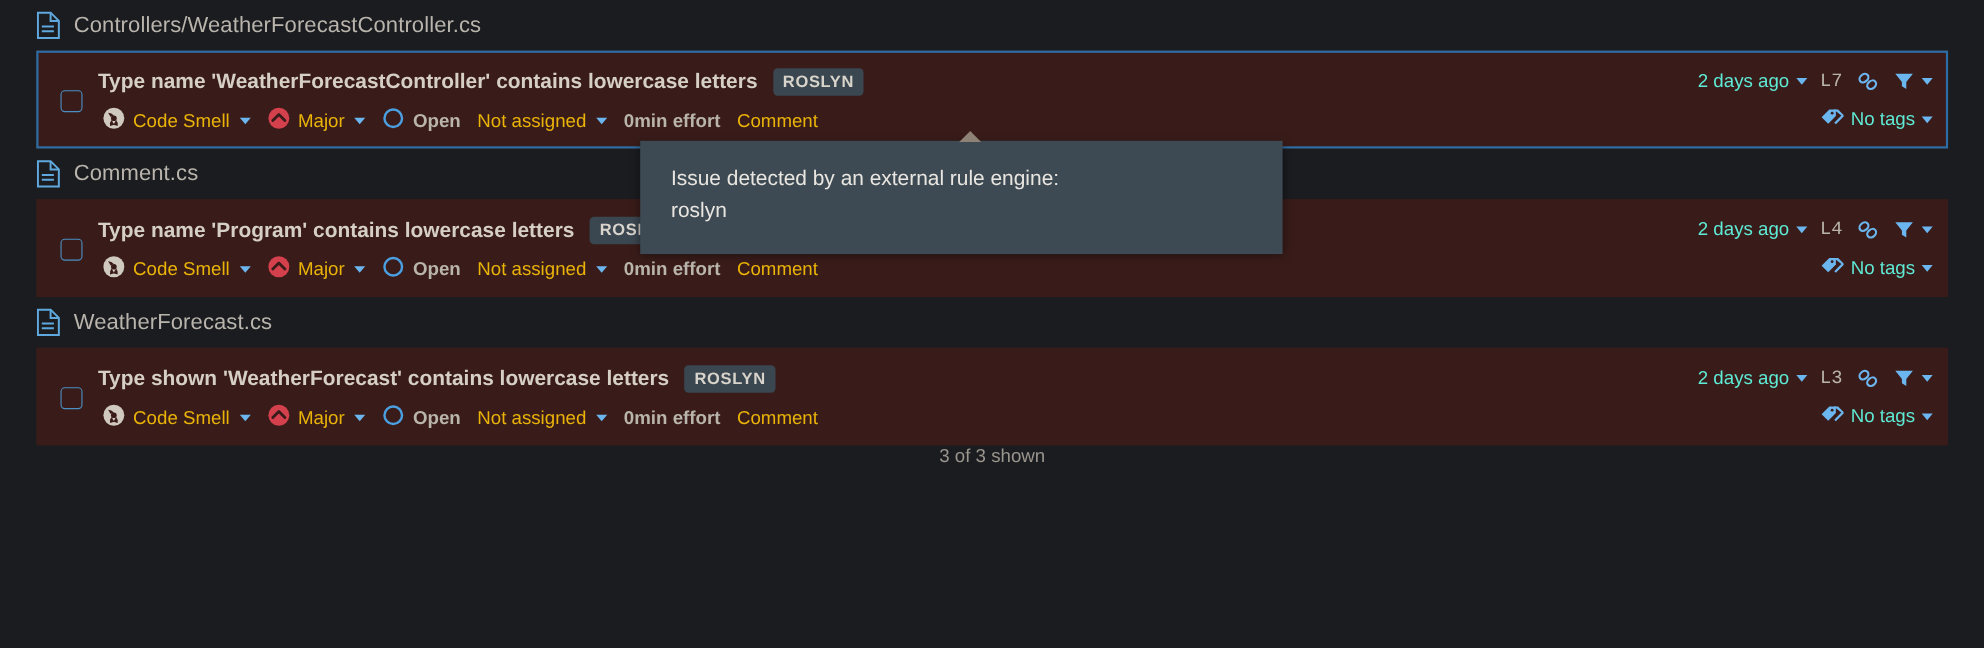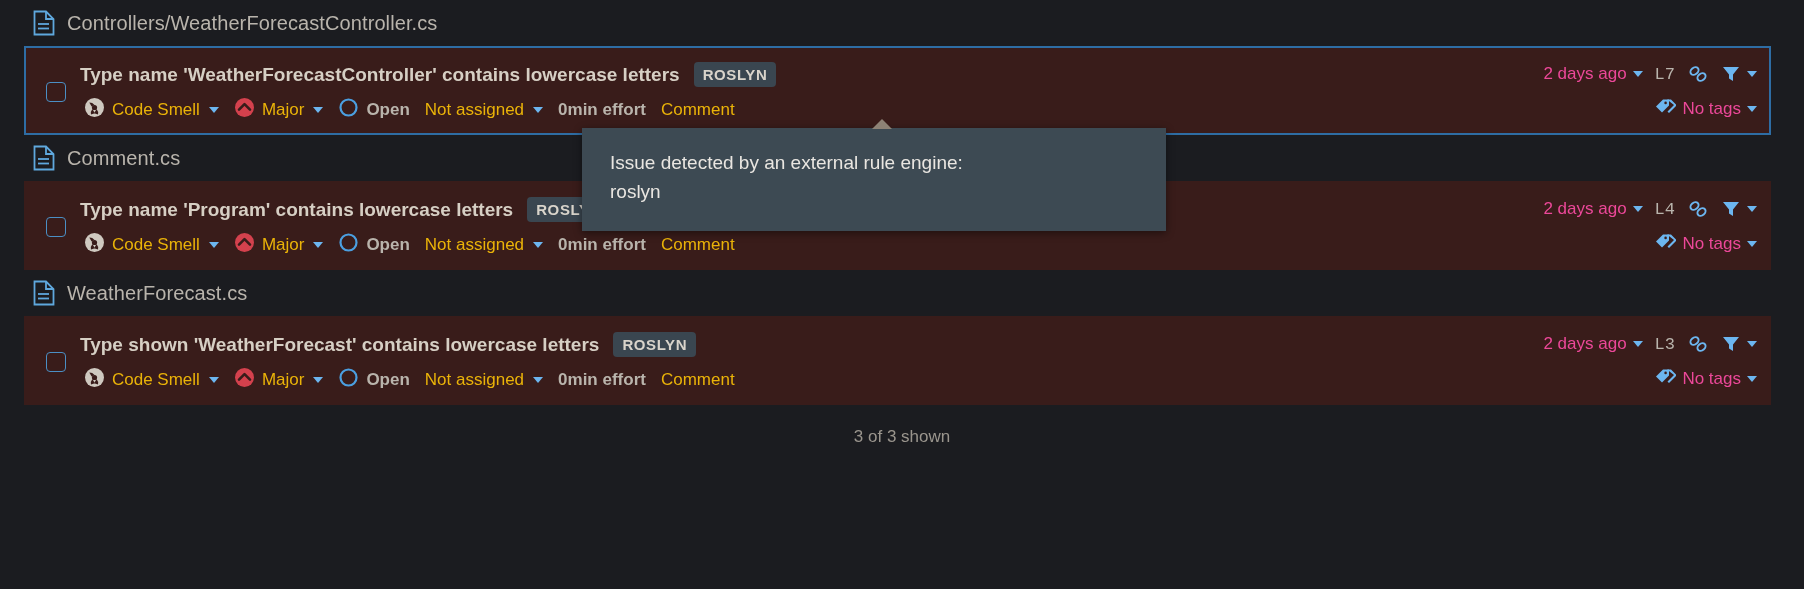--- a/index.html
+++ b/index.html
@@ -32,21 +32,21 @@
   .file-name {
     font-size: 20px;
     color: #b9b4ac;
     letter-spacing: 0.1px;
     white-space: nowrap;
   }
 
   
   .issue-card {
     position: relative;
-    margin: 0 33px 0 24px;
+    margin: 0 33px 0 33px;
     background: #391c1a;
     display: flex;
     align-items: flex-start;
     padding: 12px 14px 12px 14px;
     min-height: 86px;
   }
   .issue-card.selected {
     border: 2px solid #2e6da4;
     padding: 10px 12px 10px 12px;
   }
@@ -140,21 +140,21 @@
   .right-row {
     display: flex;
     align-items: center;
     gap: 12px;
   }
   .right-item {
     display: inline-flex;
     align-items: center;
     gap: 4px;
     font-size: 17px;
-    color: #ec4899;
+    color: #5eead4;
     white-space: nowrap;
     cursor: pointer;
   }
   .right-item.static { color: #b9b4ac; cursor: default; font-family: Liberation Mono, monospace; }
   .icon-btn { display: inline-flex; align-items: center; cursor: pointer; line-height: 0; }
 
   
   .tooltip {
     position: absolute;
     left: 582px;
@@ -179,21 +179,20 @@
     font-size: 19px;
     color: #e9e6e1;
     line-height: 1.55;
   }
 
   
   .footer {
     text-align: center;
     font-size: 17px;
     color: #9a958d;
-    padding-top: 22px;
   }
 </style>
 </head>
 <body>
 
 <div class="page">
 
   <div>
     <div class="file-header">
       <span class="file-icon">

